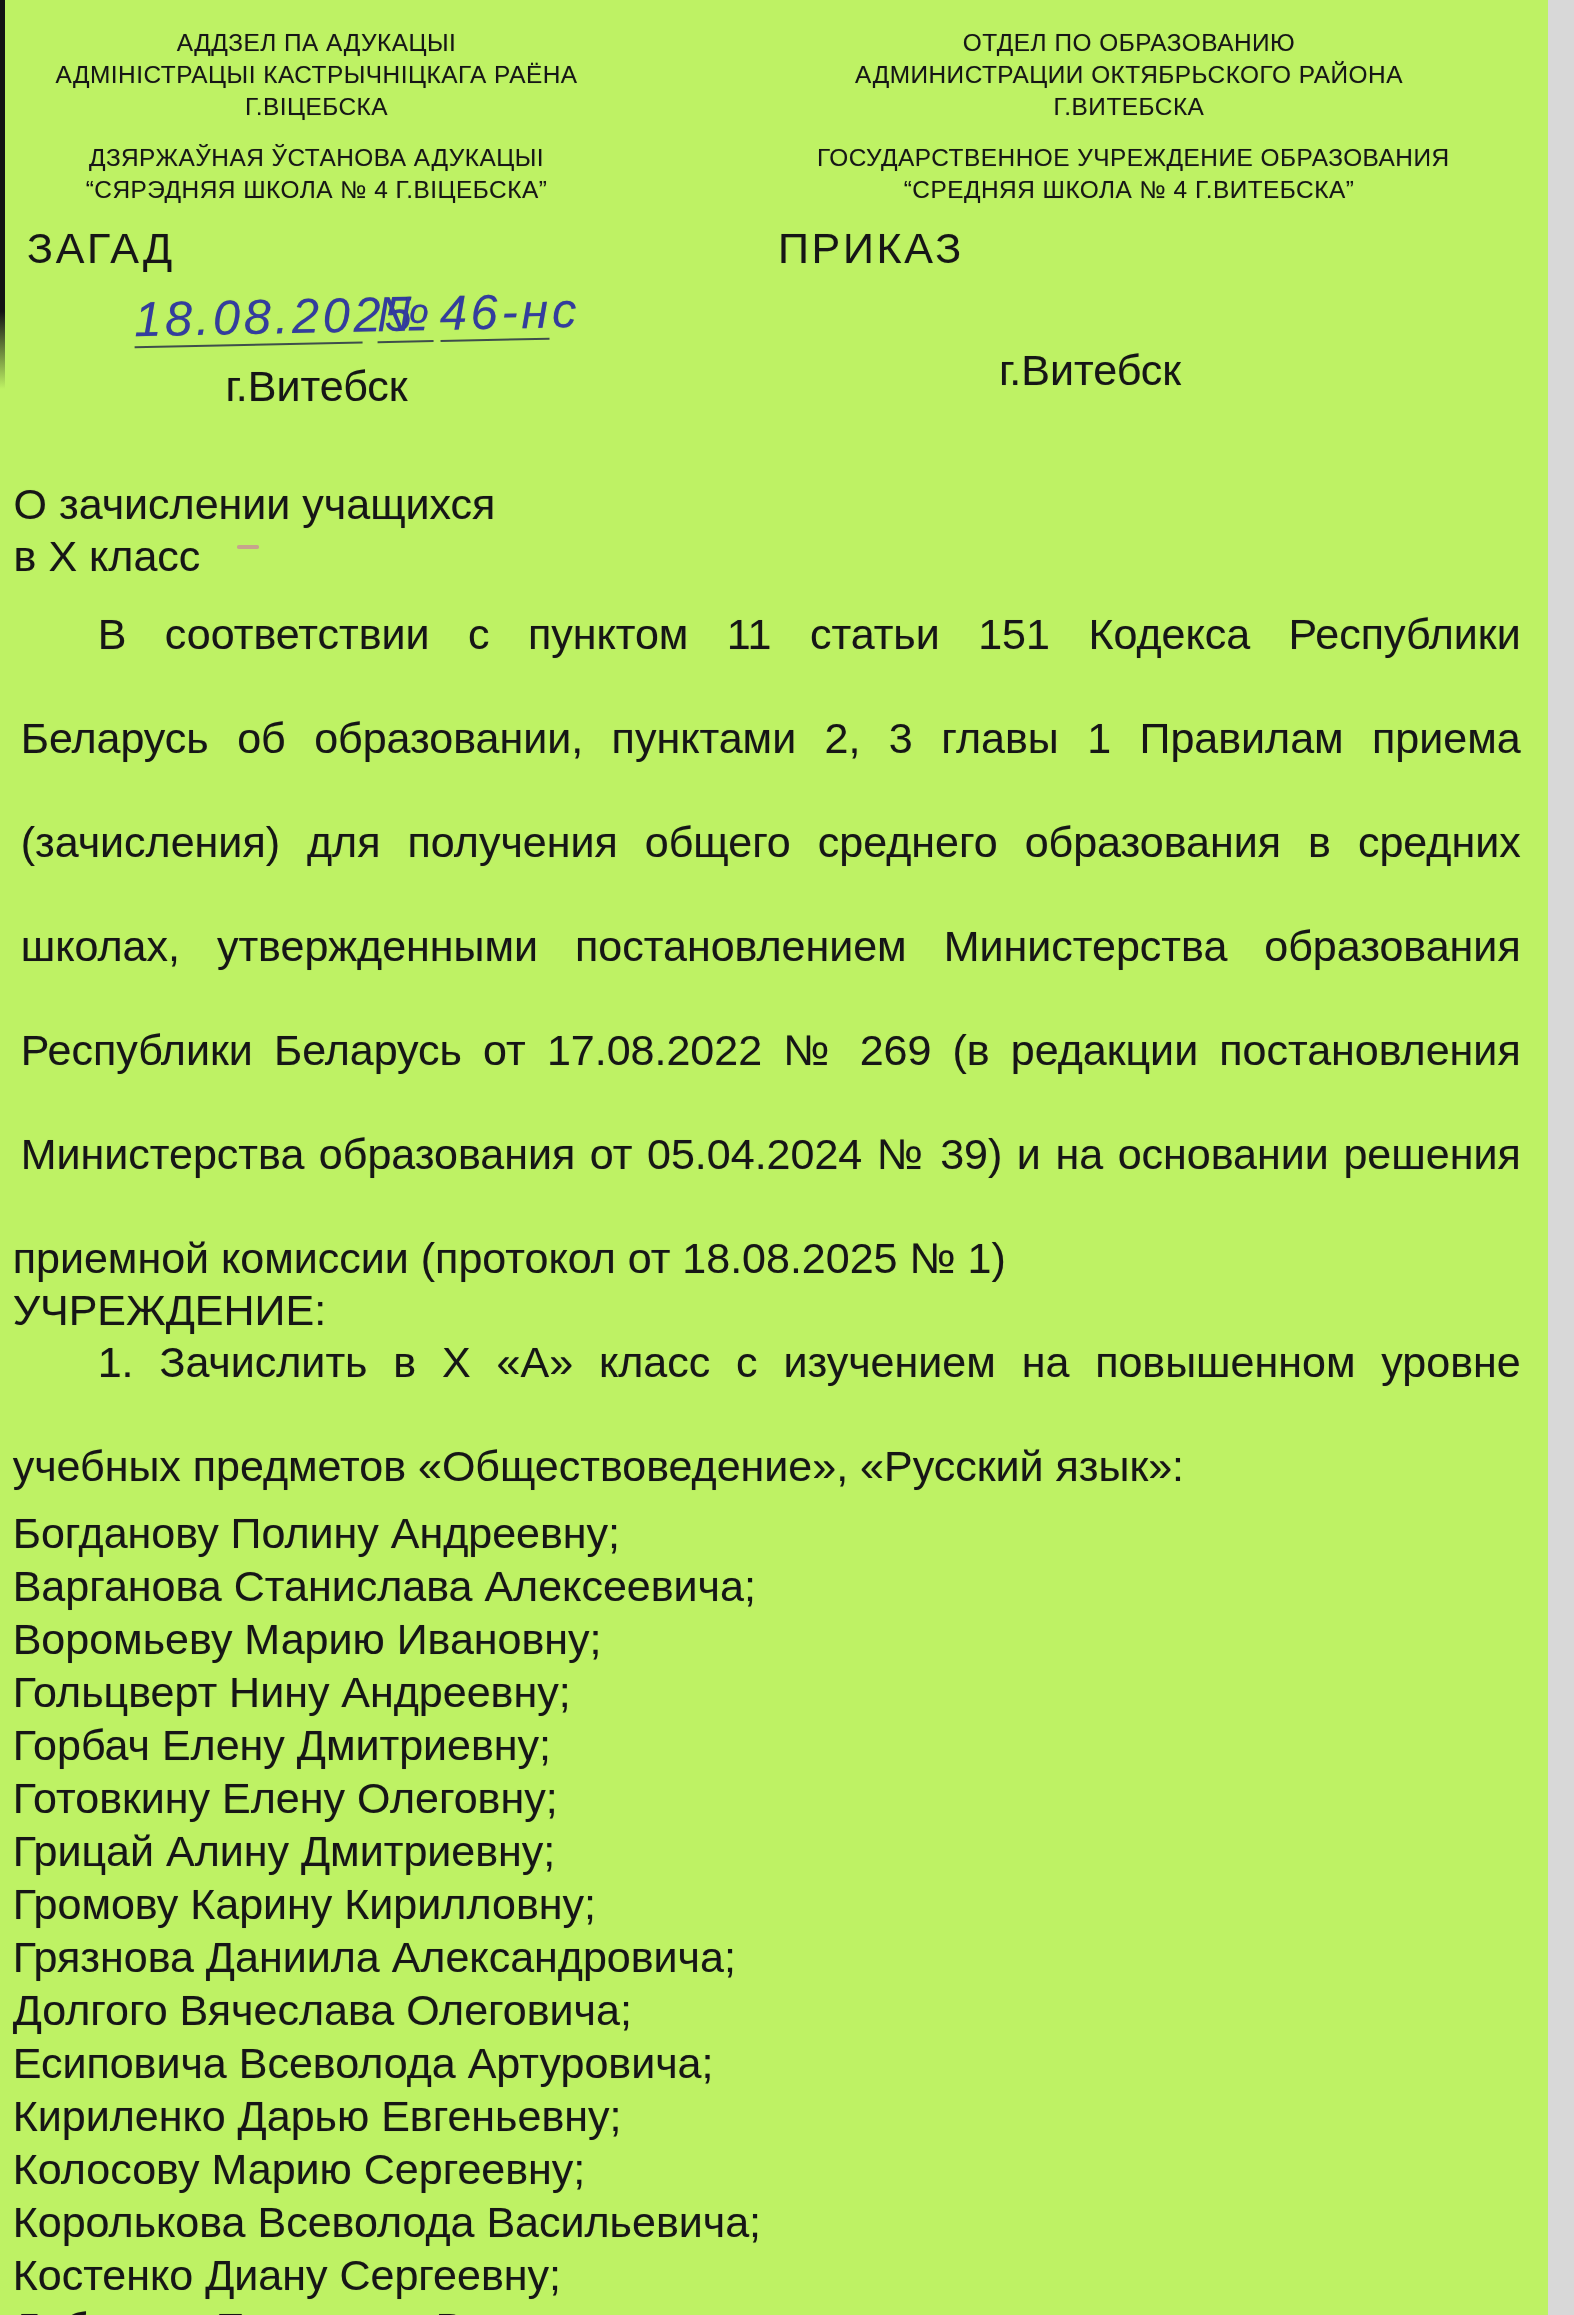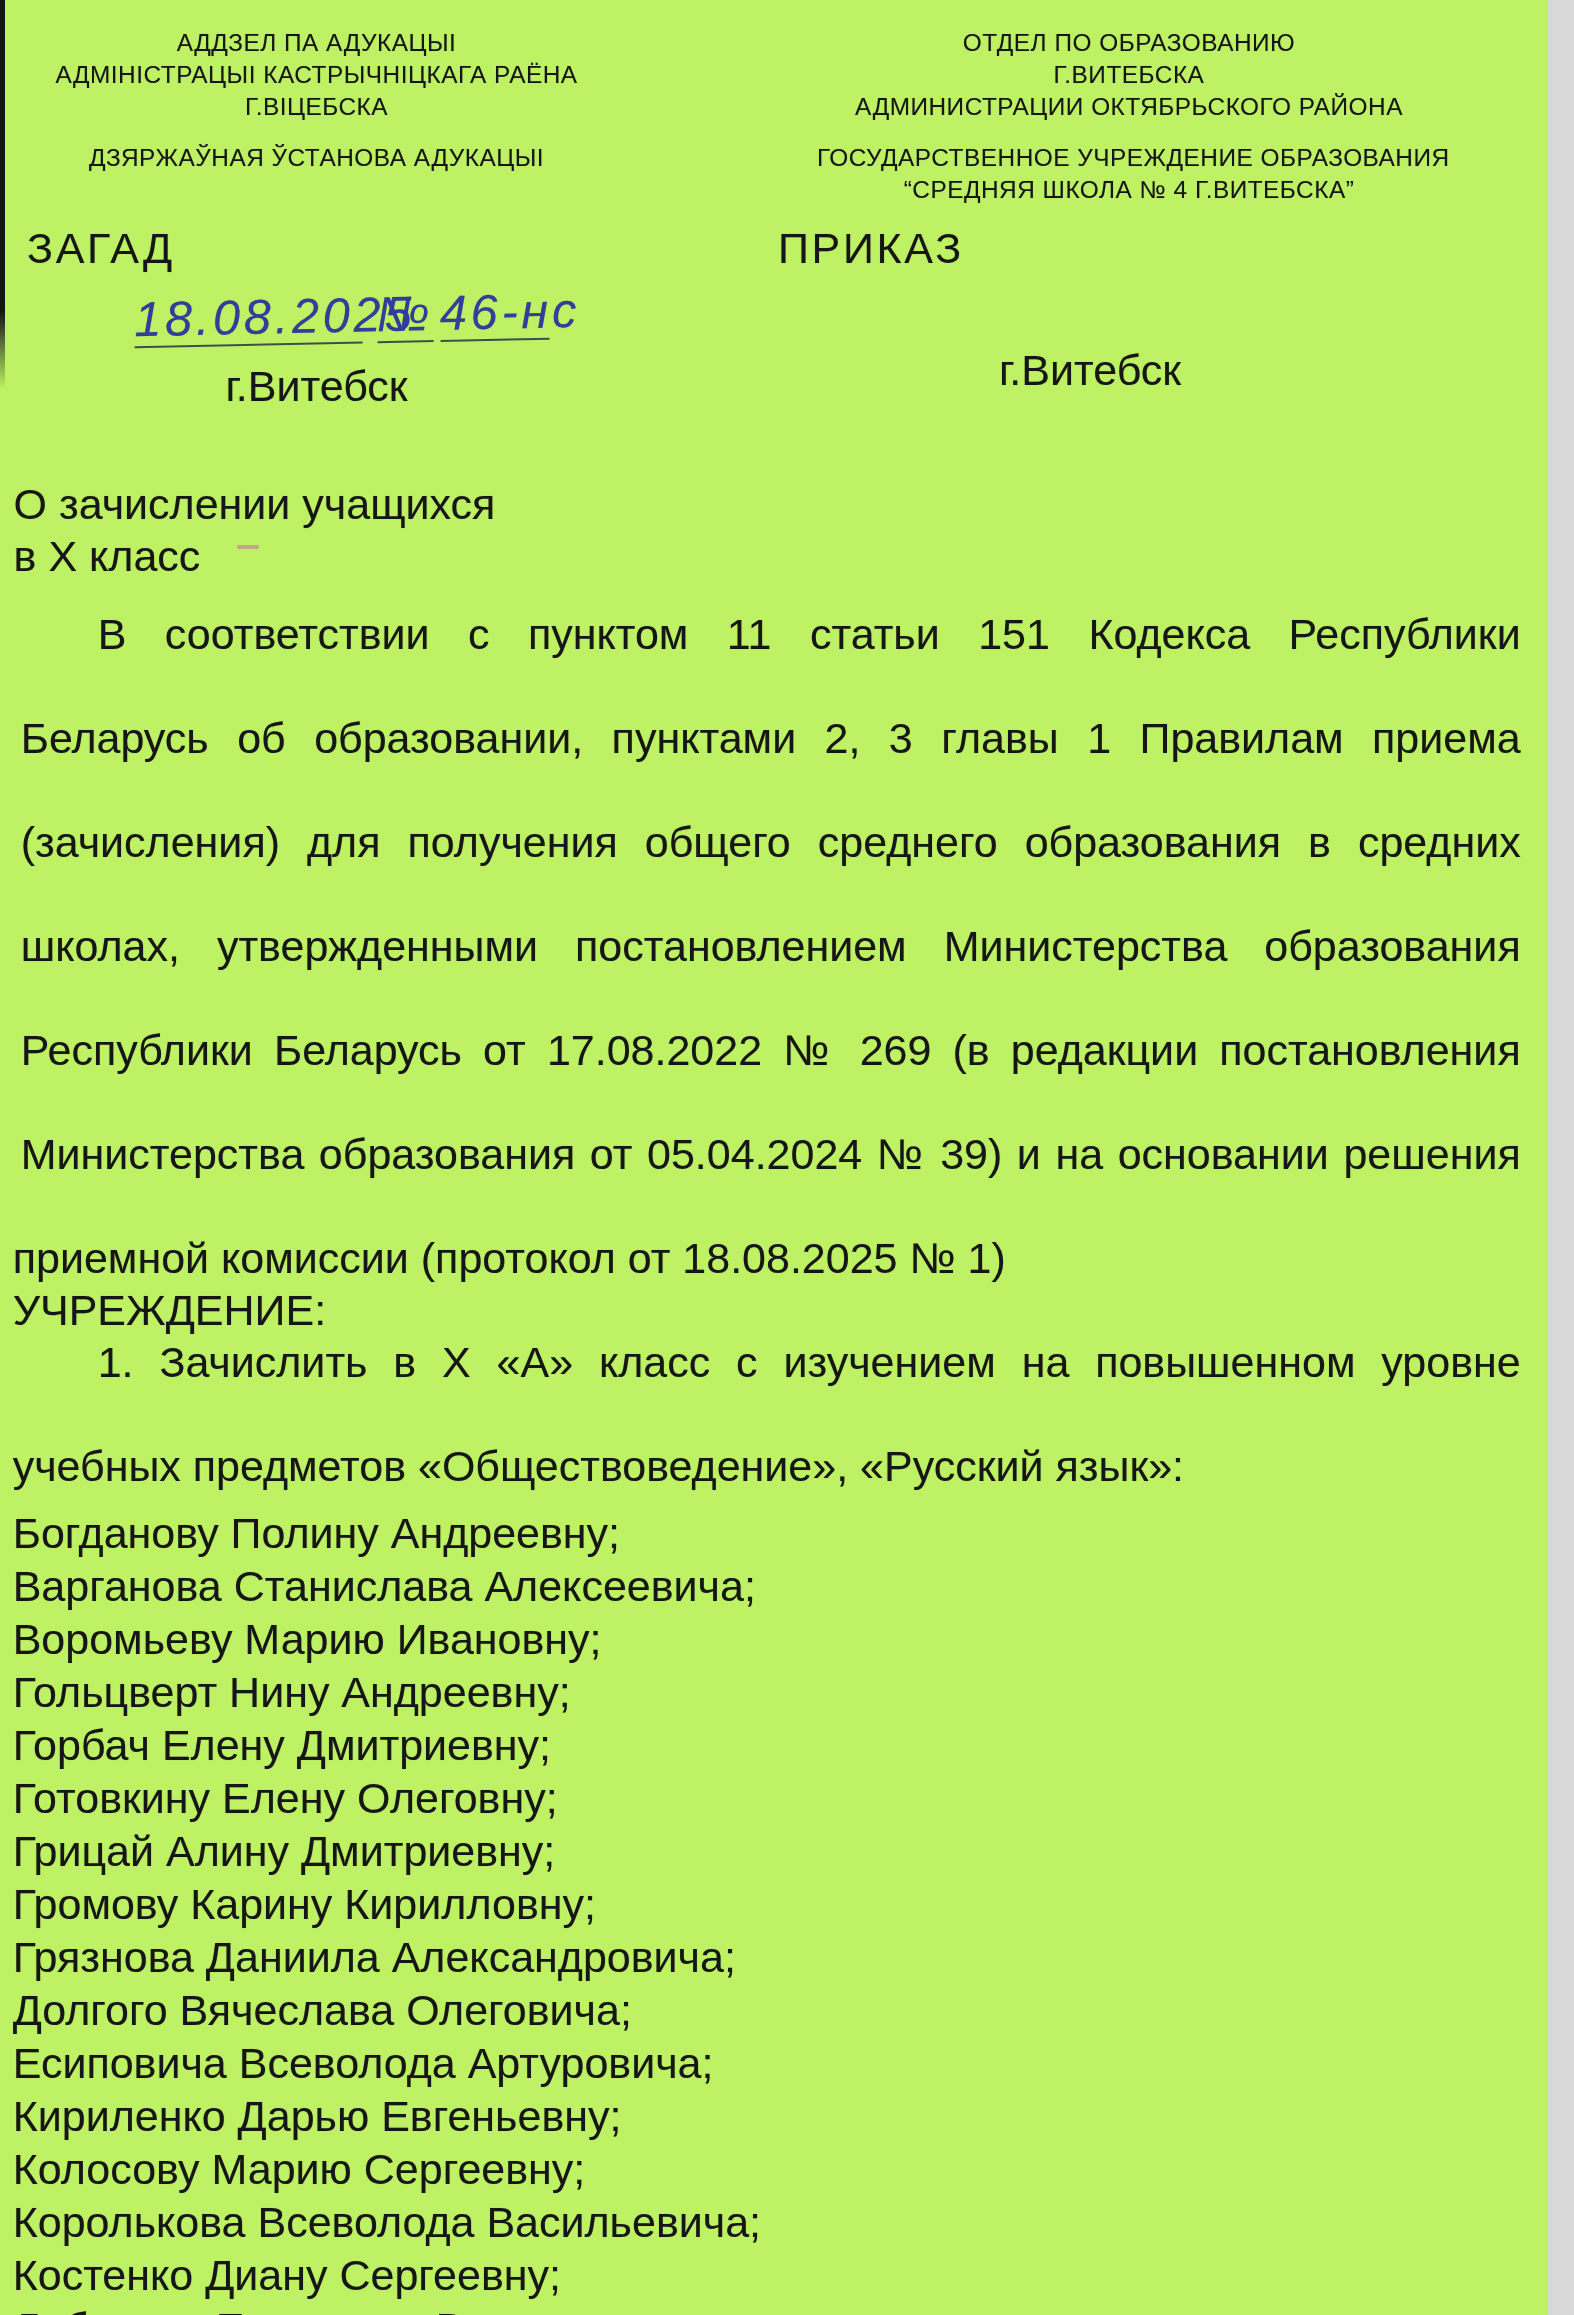--- a/index.html
+++ b/index.html
@@ -67,26 +67,27 @@
 <div class="page">
 
   <div class="scan-edge"></div>
 
   <div class="col-left">
     <div class="hline">АДДЗЕЛ ПА АДУКАЦЫІ</div>
     <div class="hline">АДМІНІСТРАЦЫІ КАСТРЫЧНІЦКАГА РАЁНА</div>
     <div class="hline">Г.ВІЦЕБСКА</div>
     <div class="hgap"></div>
     <div class="hline">ДЗЯРЖАЎНАЯ ЎСТАНОВА АДУКАЦЫІ</div>
+    <div class="hline">“СЯРЭДНЯЯ ШКОЛА № 4 Г.ВІЦЕБСКА”</div>
   </div>
 
   <div class="col-right">
     <div class="hline">ОТДЕЛ ПО ОБРАЗОВАНИЮ</div>
+    <div class="hline">АДМИНИСТРАЦИИ ОКТЯБРЬСКОГО РАЙОНА</div>
     <div class="hline">Г.ВИТЕБСКА</div>
-    <div class="hline">АДМИНИСТРАЦИИ ОКТЯБРЬСКОГО РАЙОНА</div>
     <div class="hgap"></div>
     <div class="hline">ГОСУДАРСТВЕННОЕ УЧРЕЖДЕНИЕ ОБРАЗОВАНИЯ</div>
     <div class="hline">“СРЕДНЯЯ ШКОЛА № 4 Г.ВИТЕБСКА”</div>
   </div>
 
   <div class="doc-type left">ЗАГАД</div>
   <div class="doc-type right">ПРИКАЗ</div>
 
   <div class="stamp" style="color:#333d9e;">
     <span class="seg date">18.08.2025</span>

